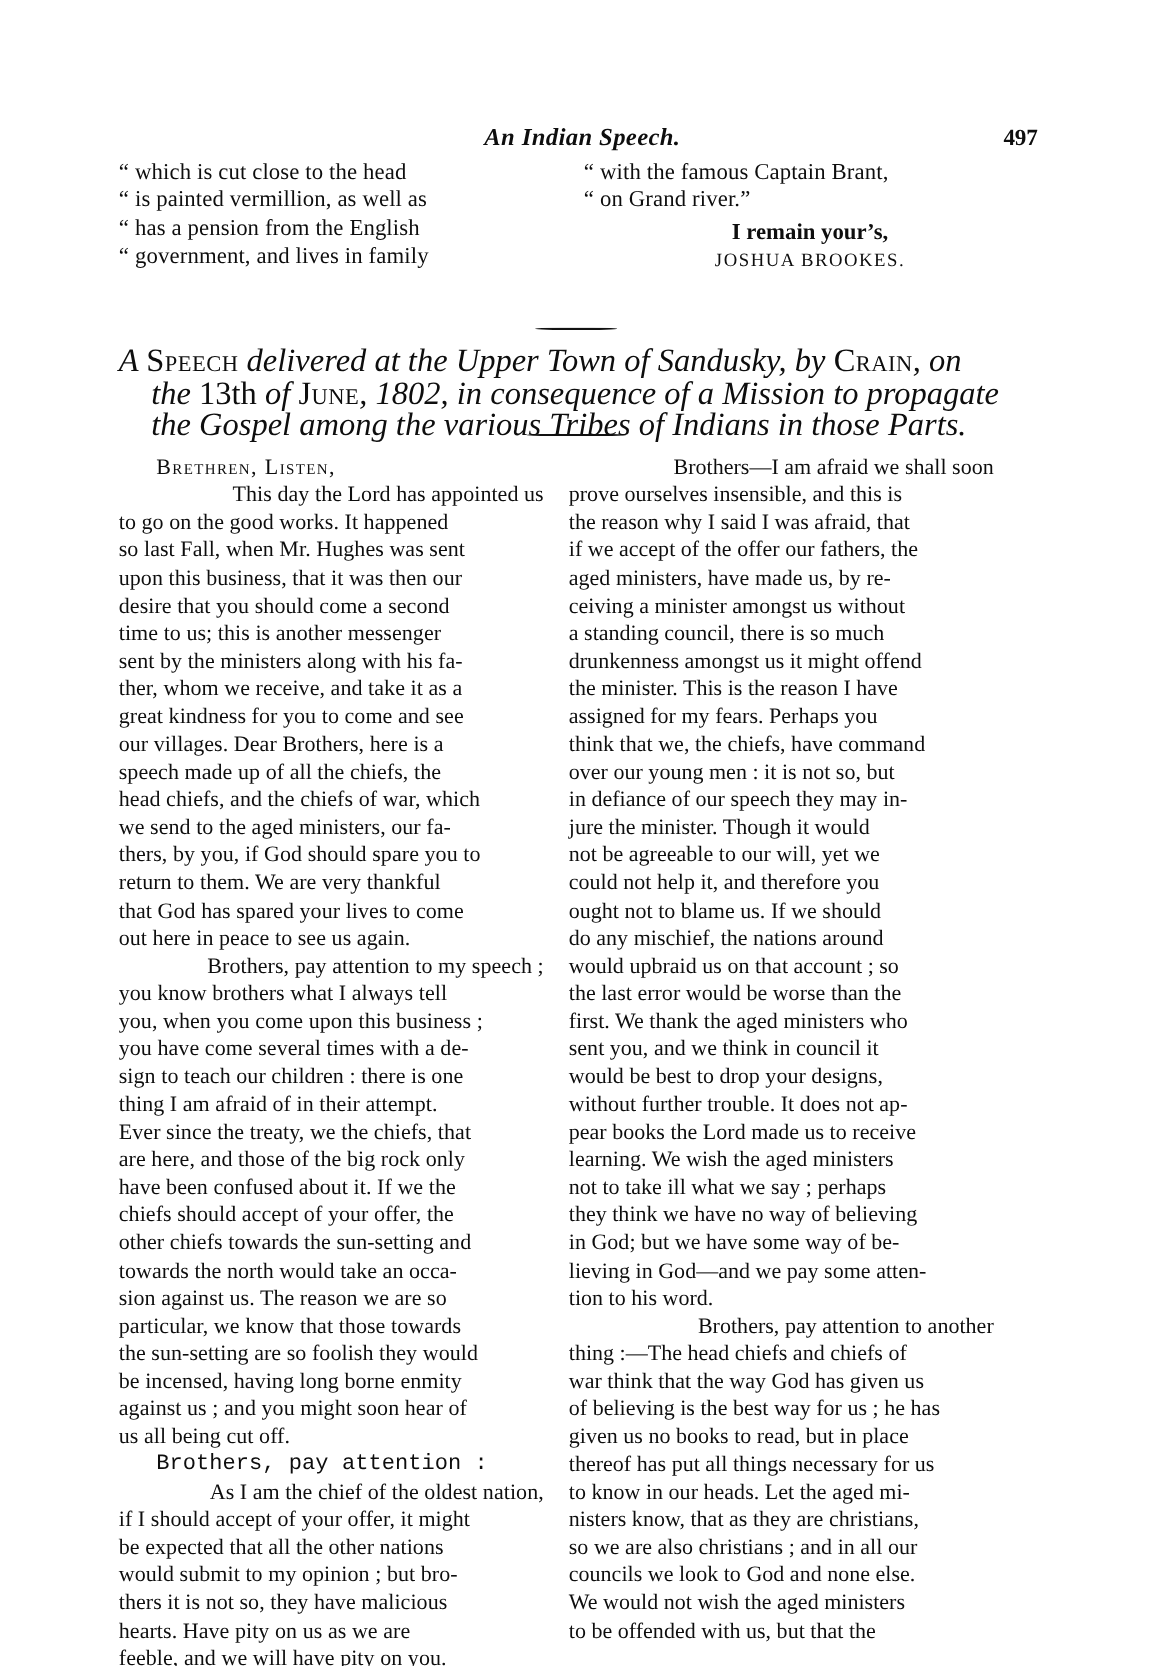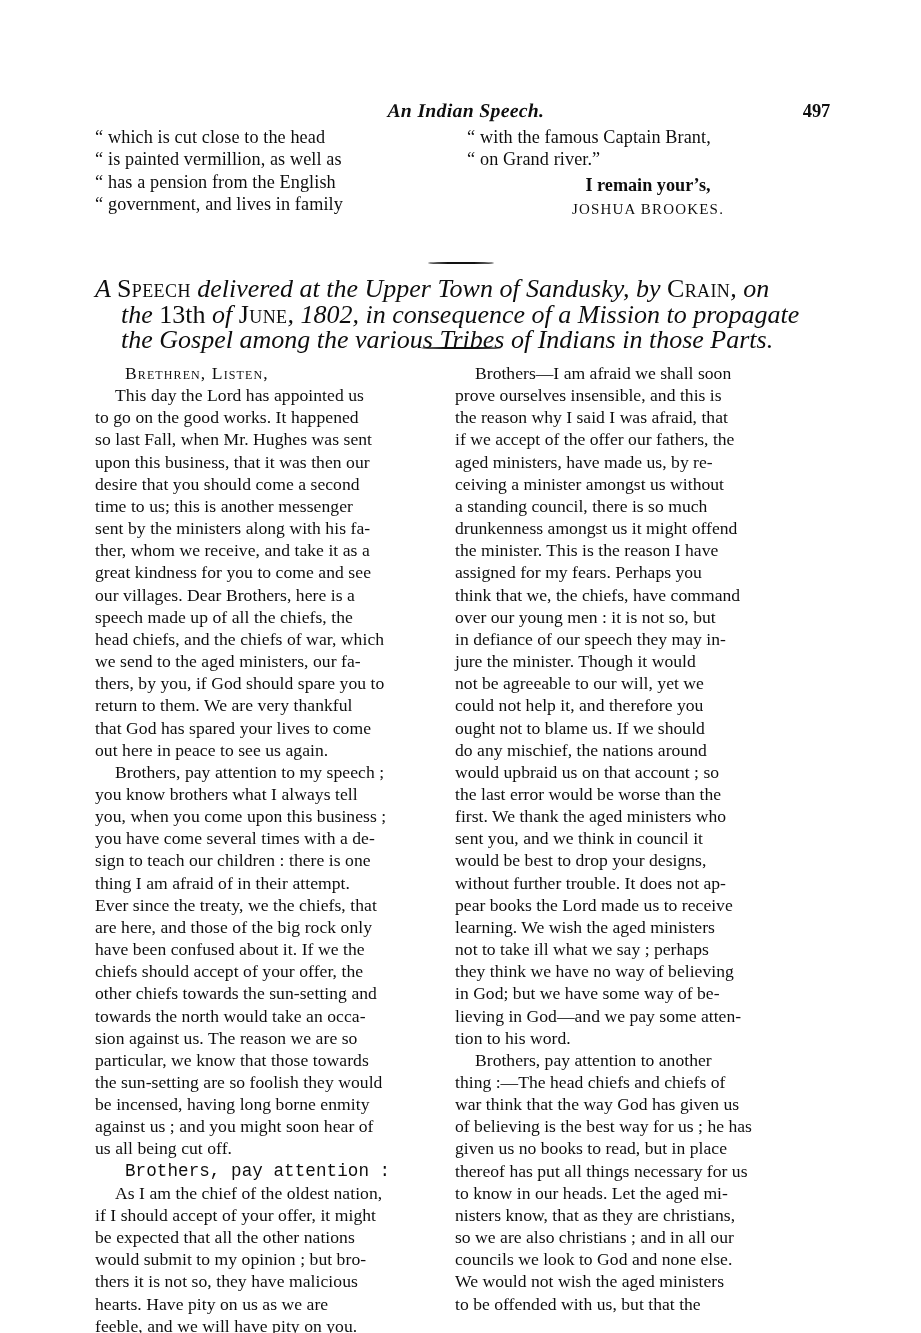--- a/index.html
+++ b/index.html
@@ -127,21 +127,21 @@
   }
   .bcol {
     width: 340px;
   }
   .bcol .line {
     font-size: 17.6px;
     line-height: 22.15px;
     white-space: nowrap;
     letter-spacing: 0.05px;
   }
-  .bcol .line.ind { padding-left: 20px; }
+  .bcol .line.ind { padding-left: 20px; text-align: right; }
   .bcol .line.ind2 { padding-left: 30px; font-family: Liberation Mono, monospace; }
   .bcol .line.caps {
     font-variant: small-caps;
     letter-spacing: 1.1px;
     padding-left: 30px;
   }
   .rcol .line { letter-spacing: 0.02px; }
 
   
   .page { filter: contrast(1.02); }

